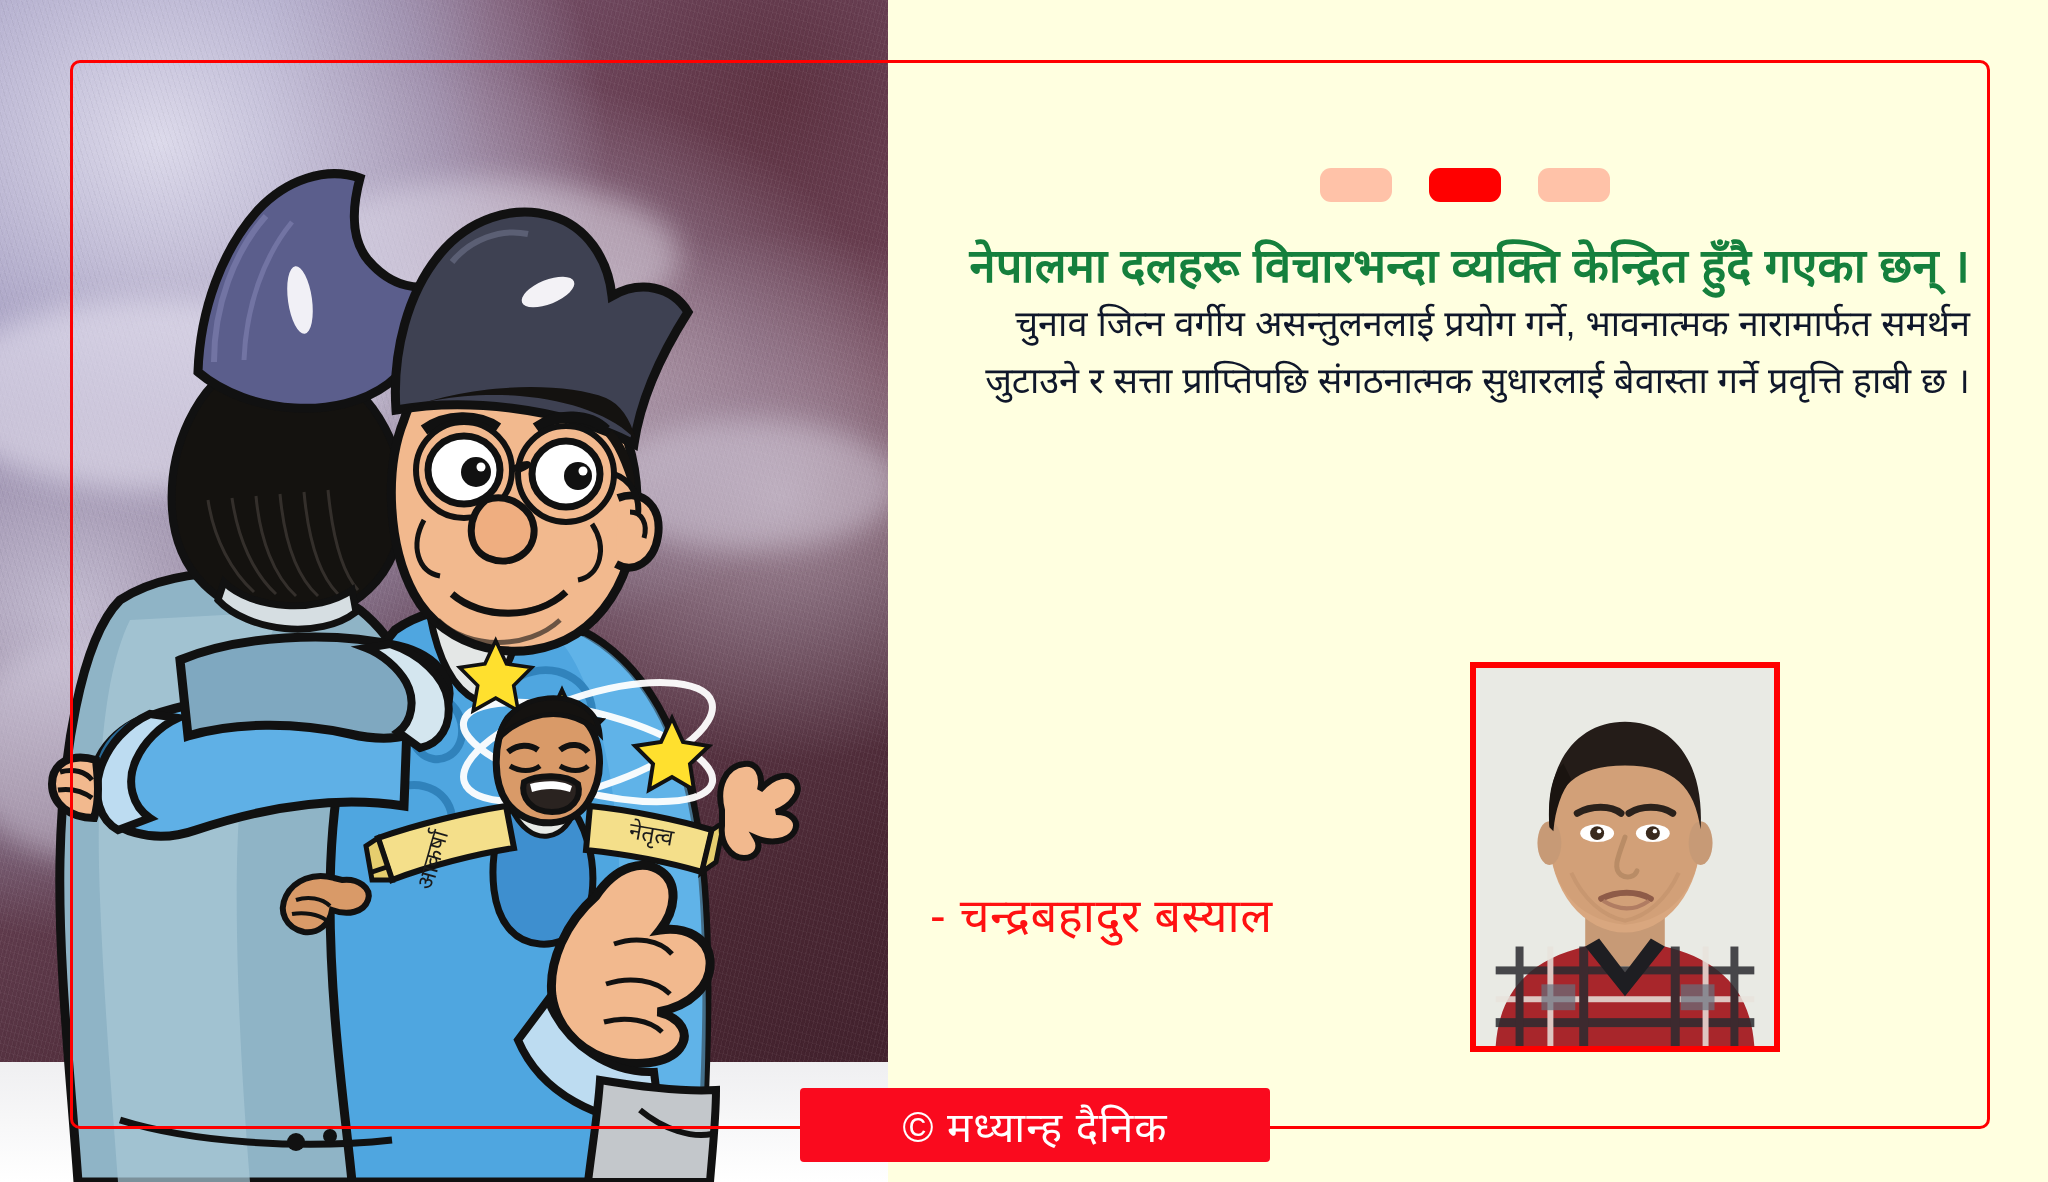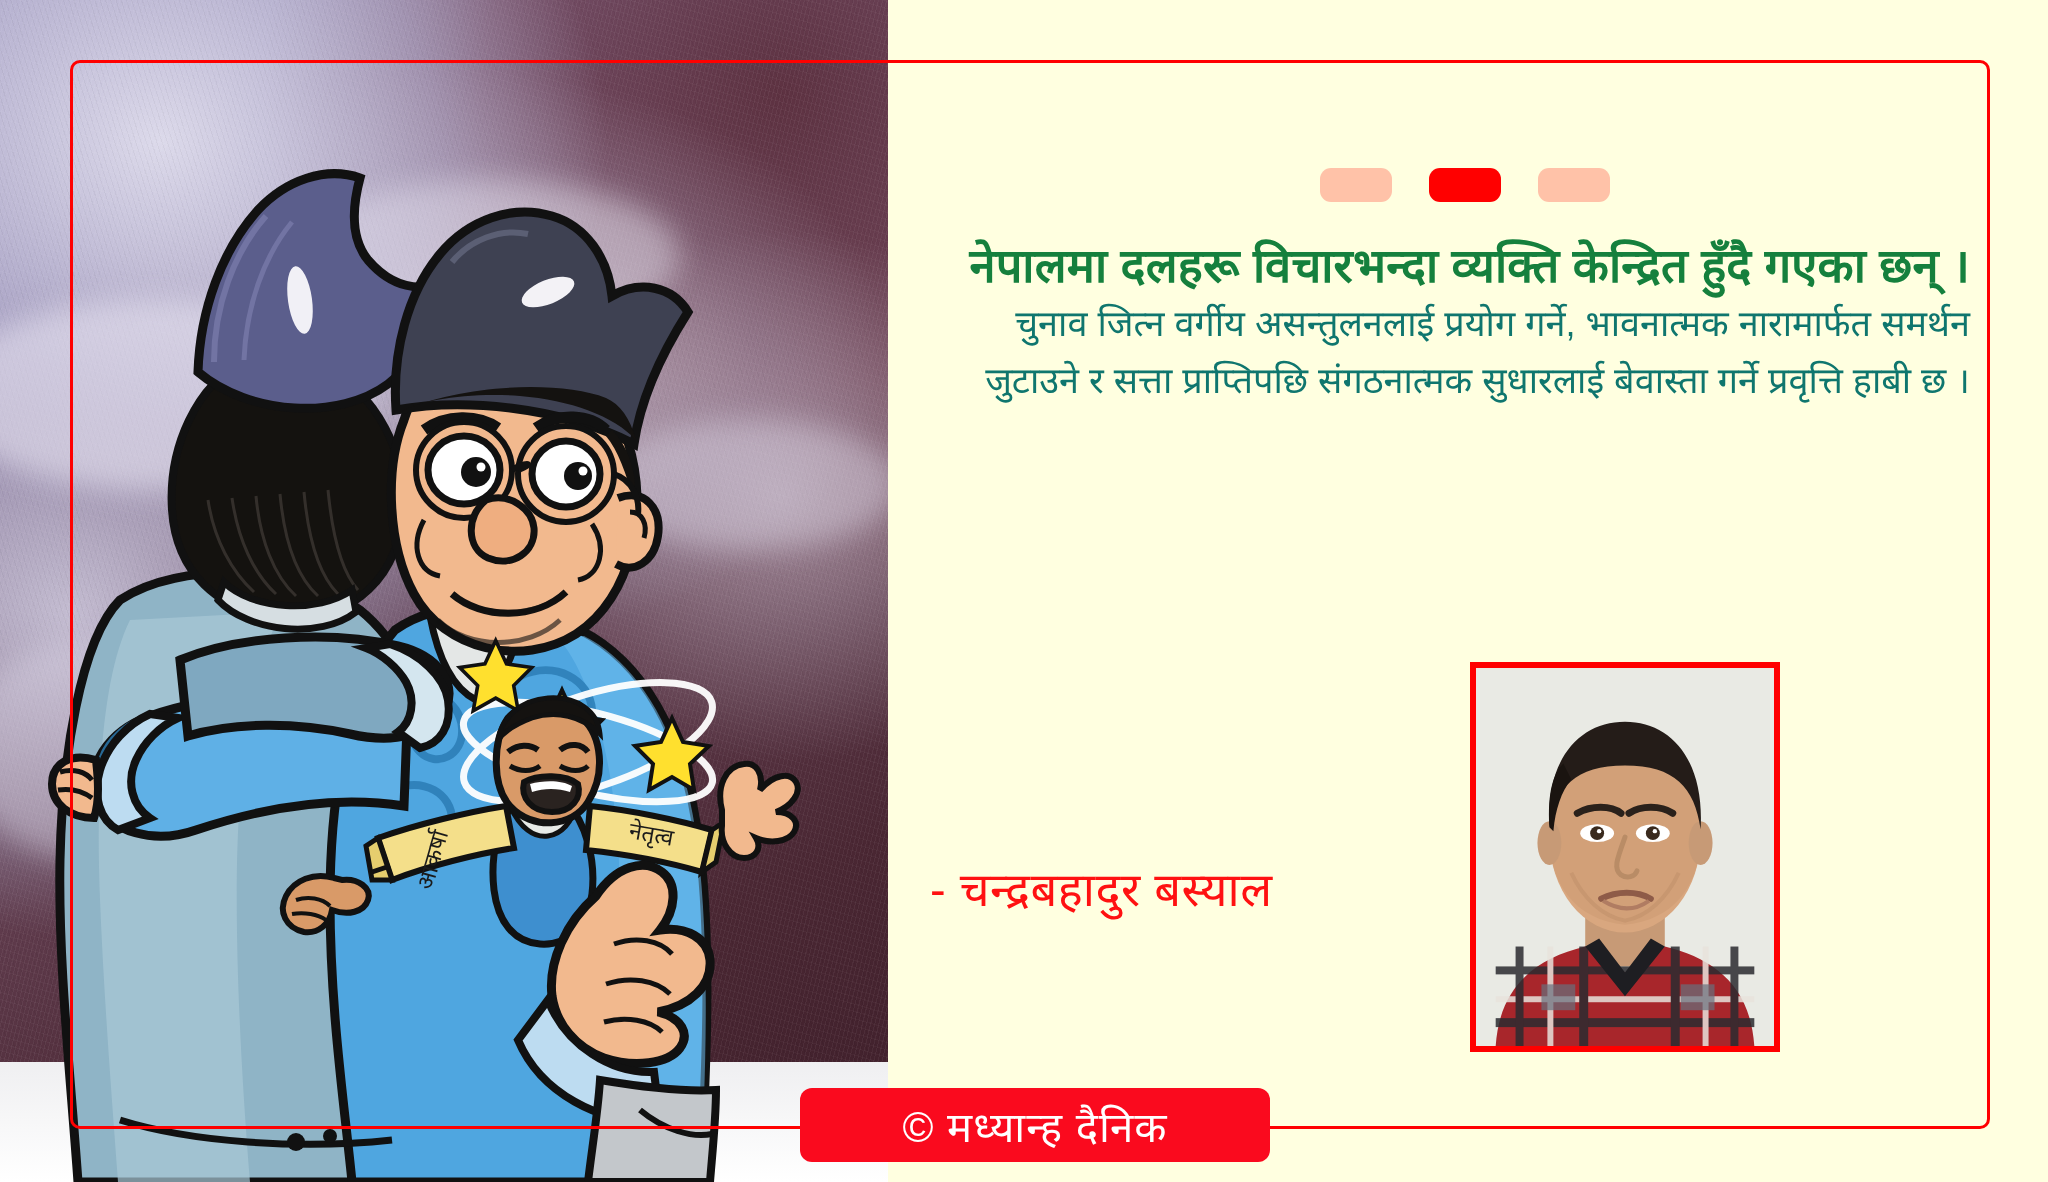--- a/index.html
+++ b/index.html
@@ -75,29 +75,29 @@
     font-family:"Liberation Sans",sans-serif;
   }
   .q-lead{
     color:#15803d;
     font-size:47px;
     font-weight:700;
     line-height:1.30;
     letter-spacing:.2px;
   }
   .q-rest{
-    color:#0f766e;
+    color:#0f172a;
     font-size:36px;
     font-weight:400;
     line-height:1.58;
   }
   .q-flow{ text-align:right; }
 
   .byline{
-    position:absolute;left:930px;top:856px;width:530px;
+    position:absolute;left:930px;top:882px;width:530px;
     text-align:left;
     color:#FF1111;
     font-size:47px;
     font-weight:400;
     letter-spacing:.5px;
   }
 
   
   .portrait{
     position:absolute;left:1470px;top:662px;
@@ -108,21 +108,21 @@
     overflow:hidden;
   }
   .portrait svg{display:block;width:100%;height:100%;}
 
   
   .watermark{
     position:absolute;left:800px;top:1088px;
     height:74px;
     min-width:470px;
     background:#FA0A1E;
-    border-radius:12px;
+    border-radius:4px;
     display:flex;align-items:center;justify-content:center;
     padding:4px 26px;
     box-sizing:border-box;
   }
   .watermark span{
     color:#ffffff;font-size:42px;font-weight:400;white-space:nowrap;
     letter-spacing:1px;
   }
 </style>
 </head>

